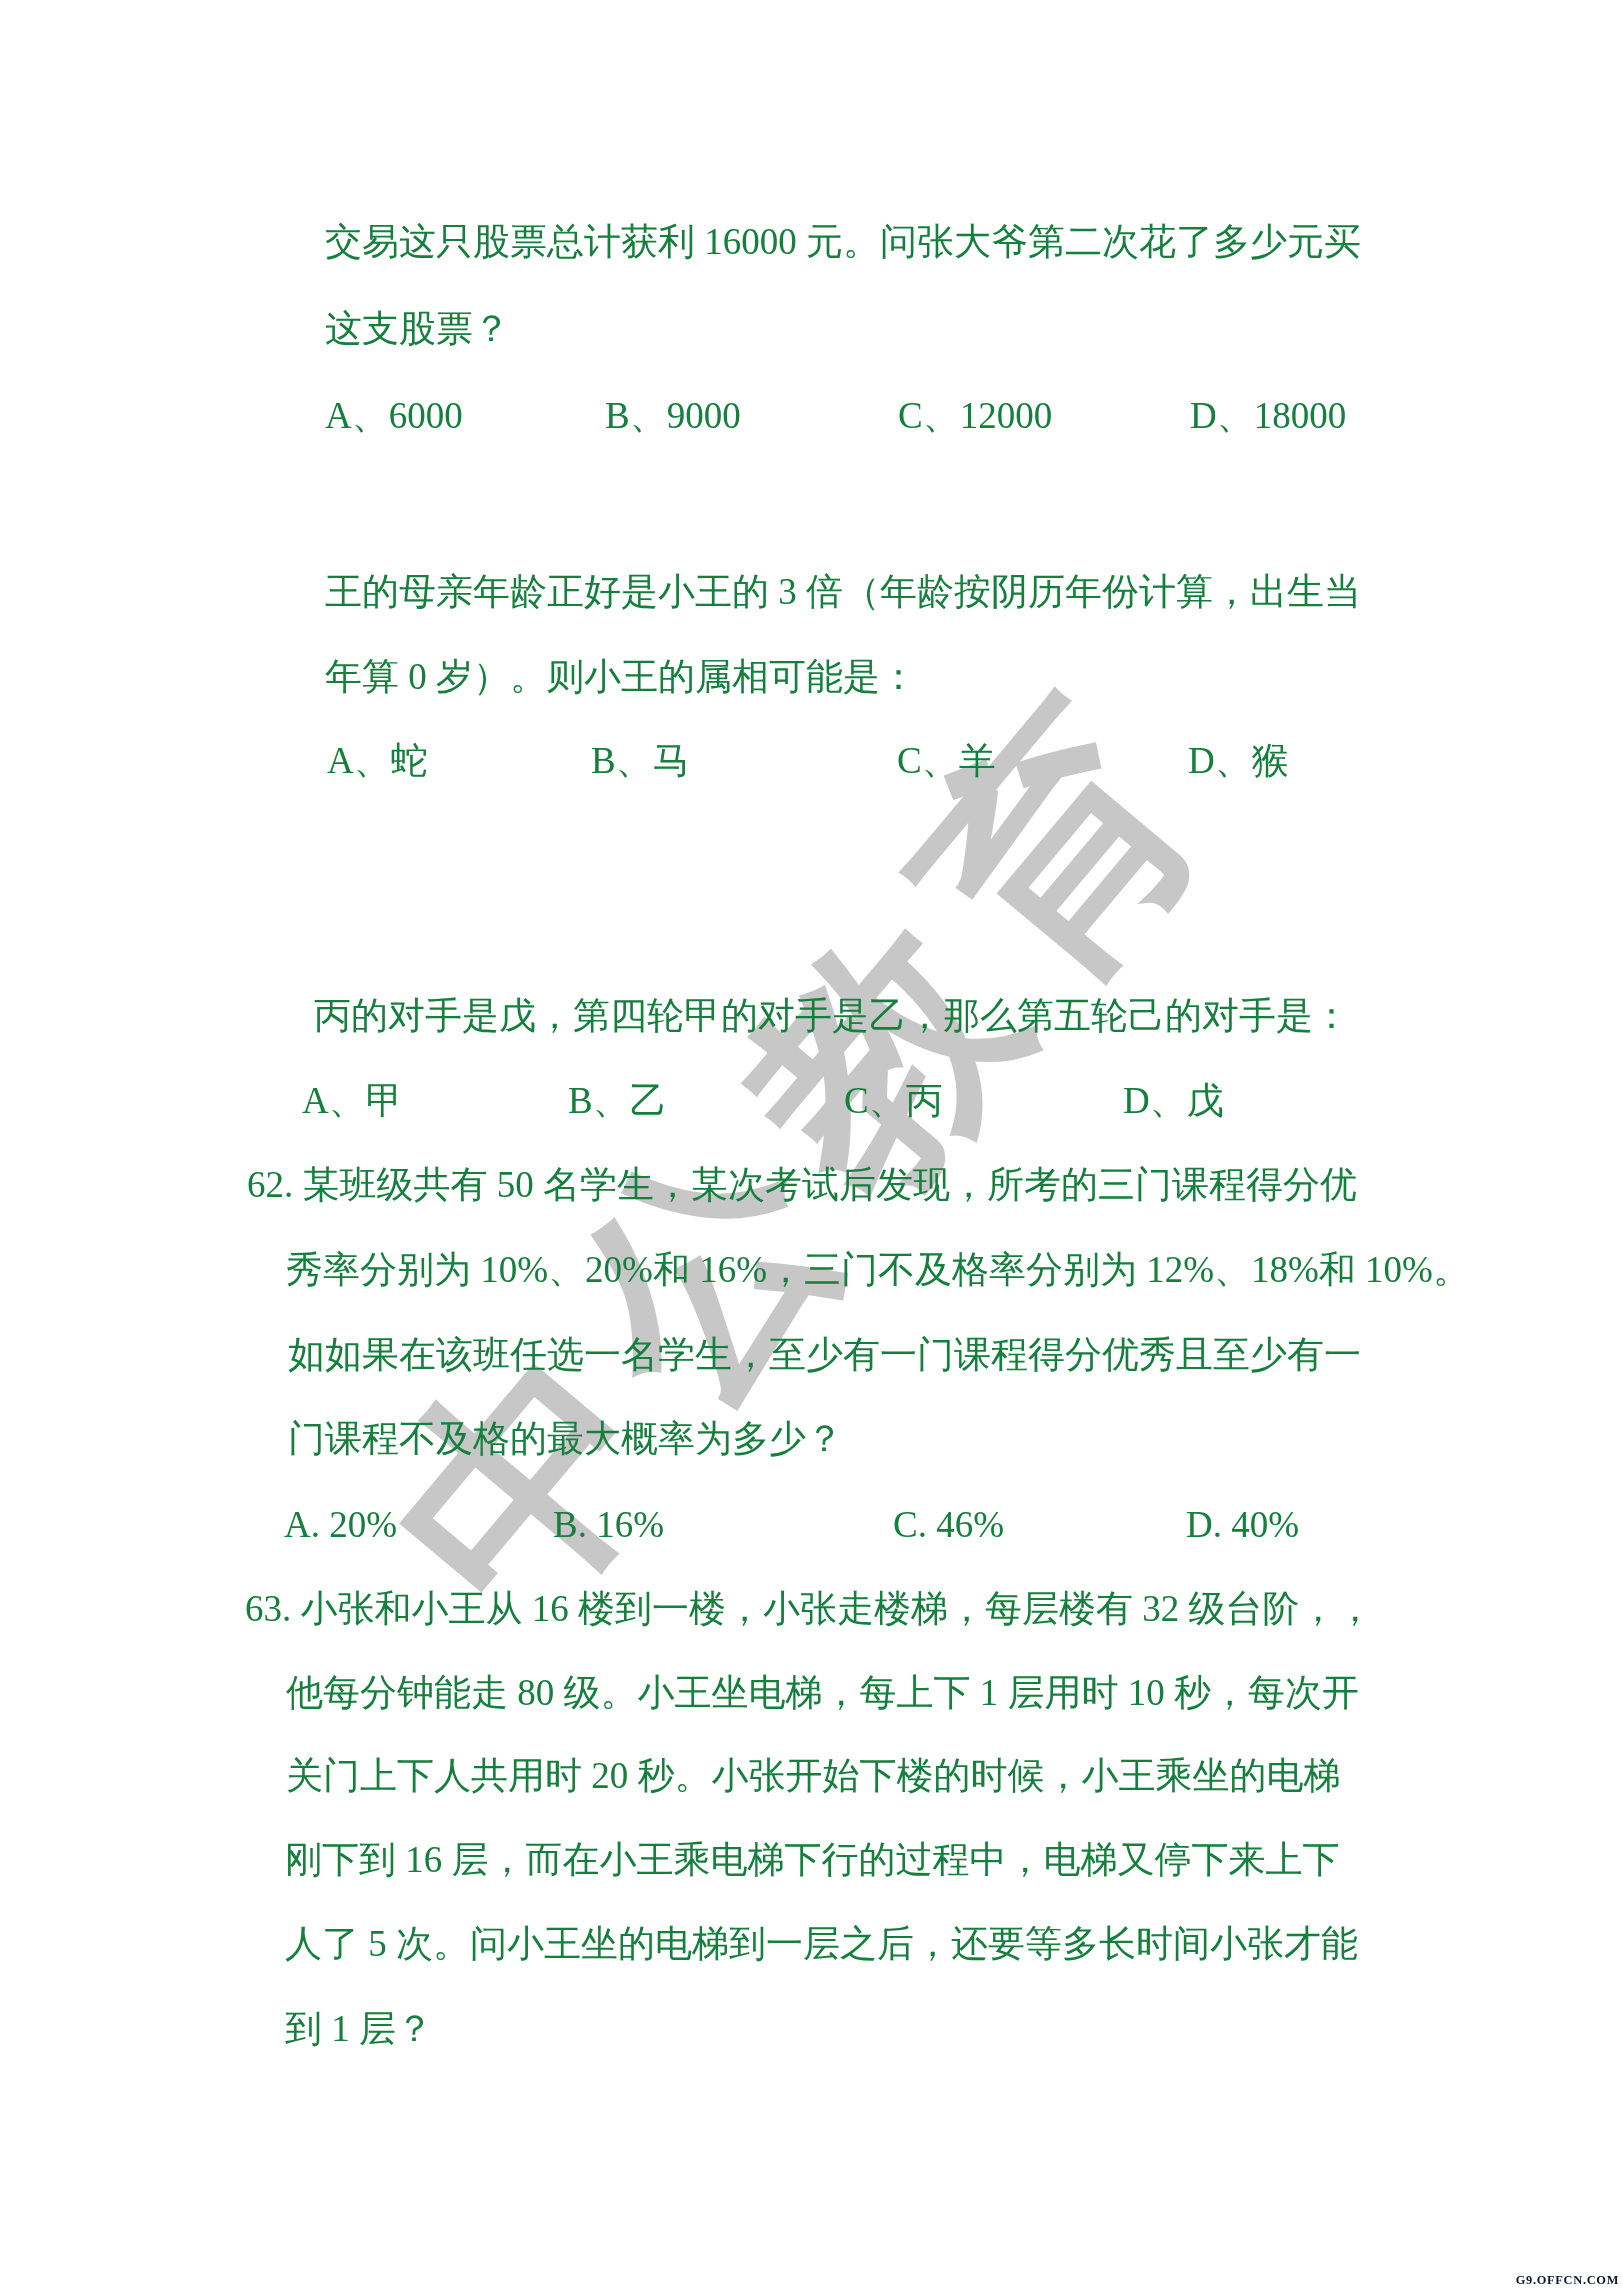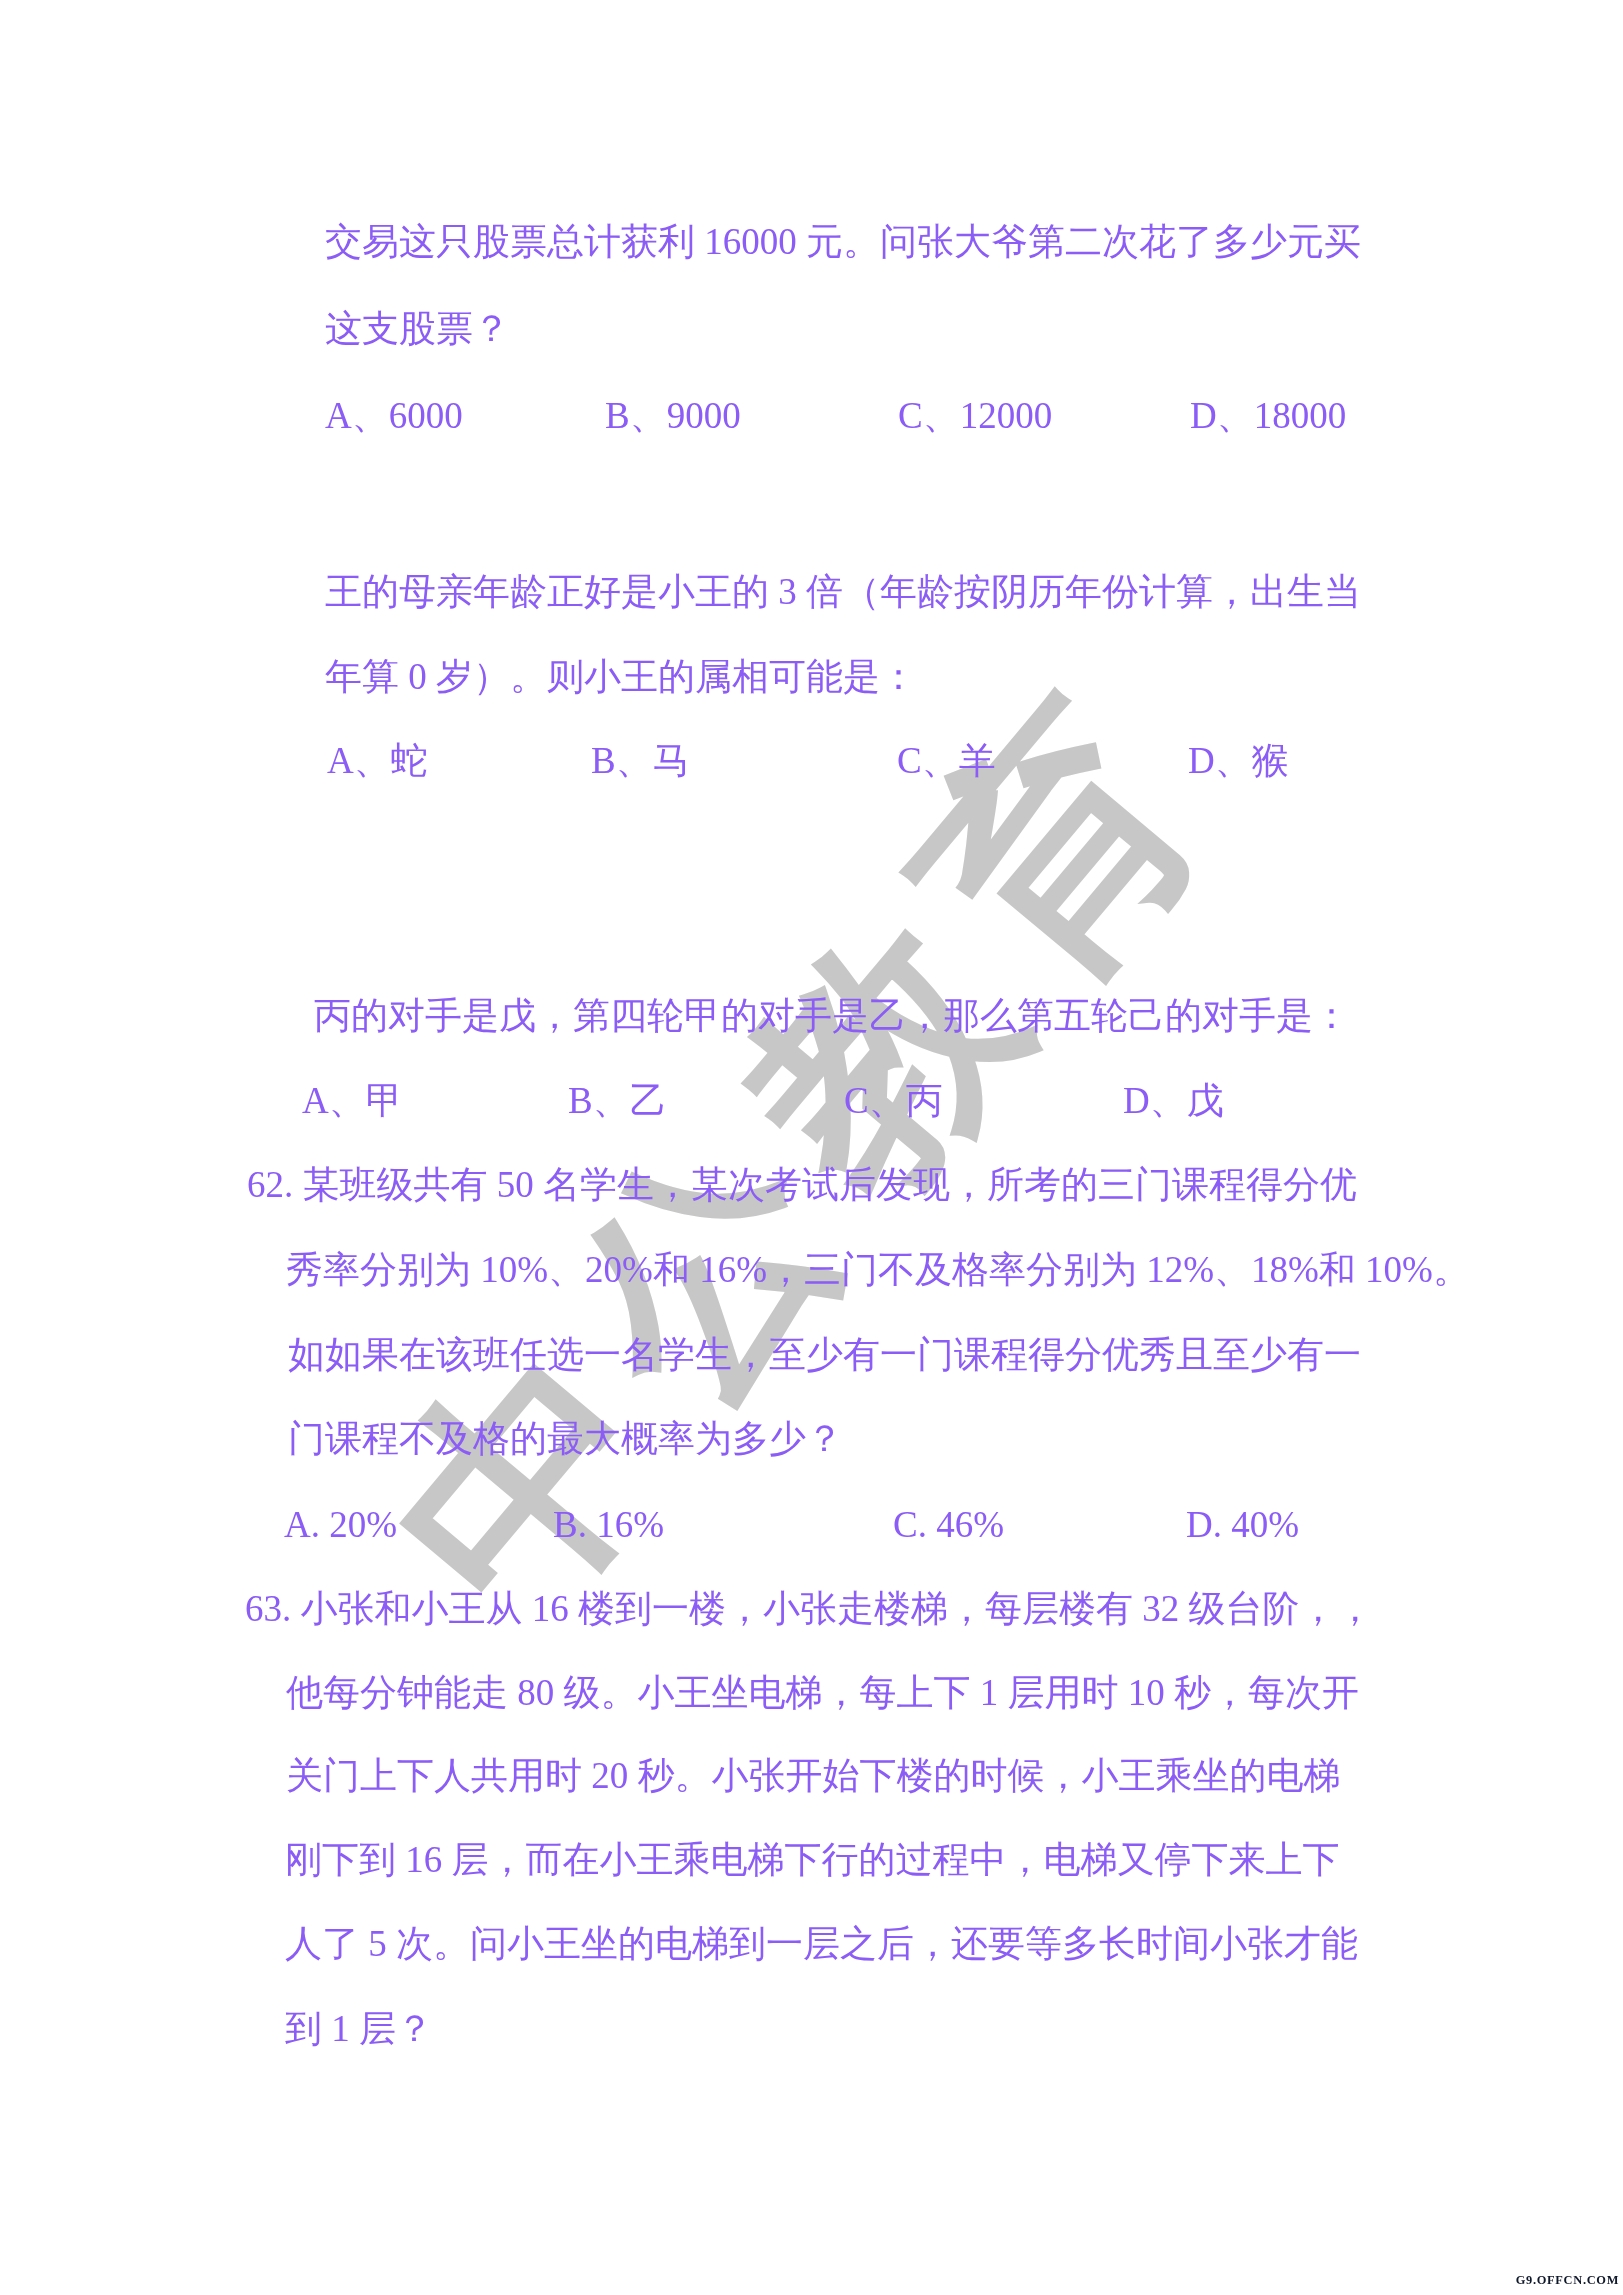--- a/index.html
+++ b/index.html
@@ -24,21 +24,21 @@
     white-space:nowrap;
     color:#c7c7c7;
     z-index:0;
     user-select:none;
   }
   .line{
     position:absolute;
     white-space:nowrap;
     font-size:37px;
     line-height:1.15;
-    color:#8b5cf6;
+    color:#15803d;
     z-index:1;
   }
   .options-row{
     left:0;
     width:100%;
     height:46px;
   }
   .opt{
     position:absolute;
     top:0;

